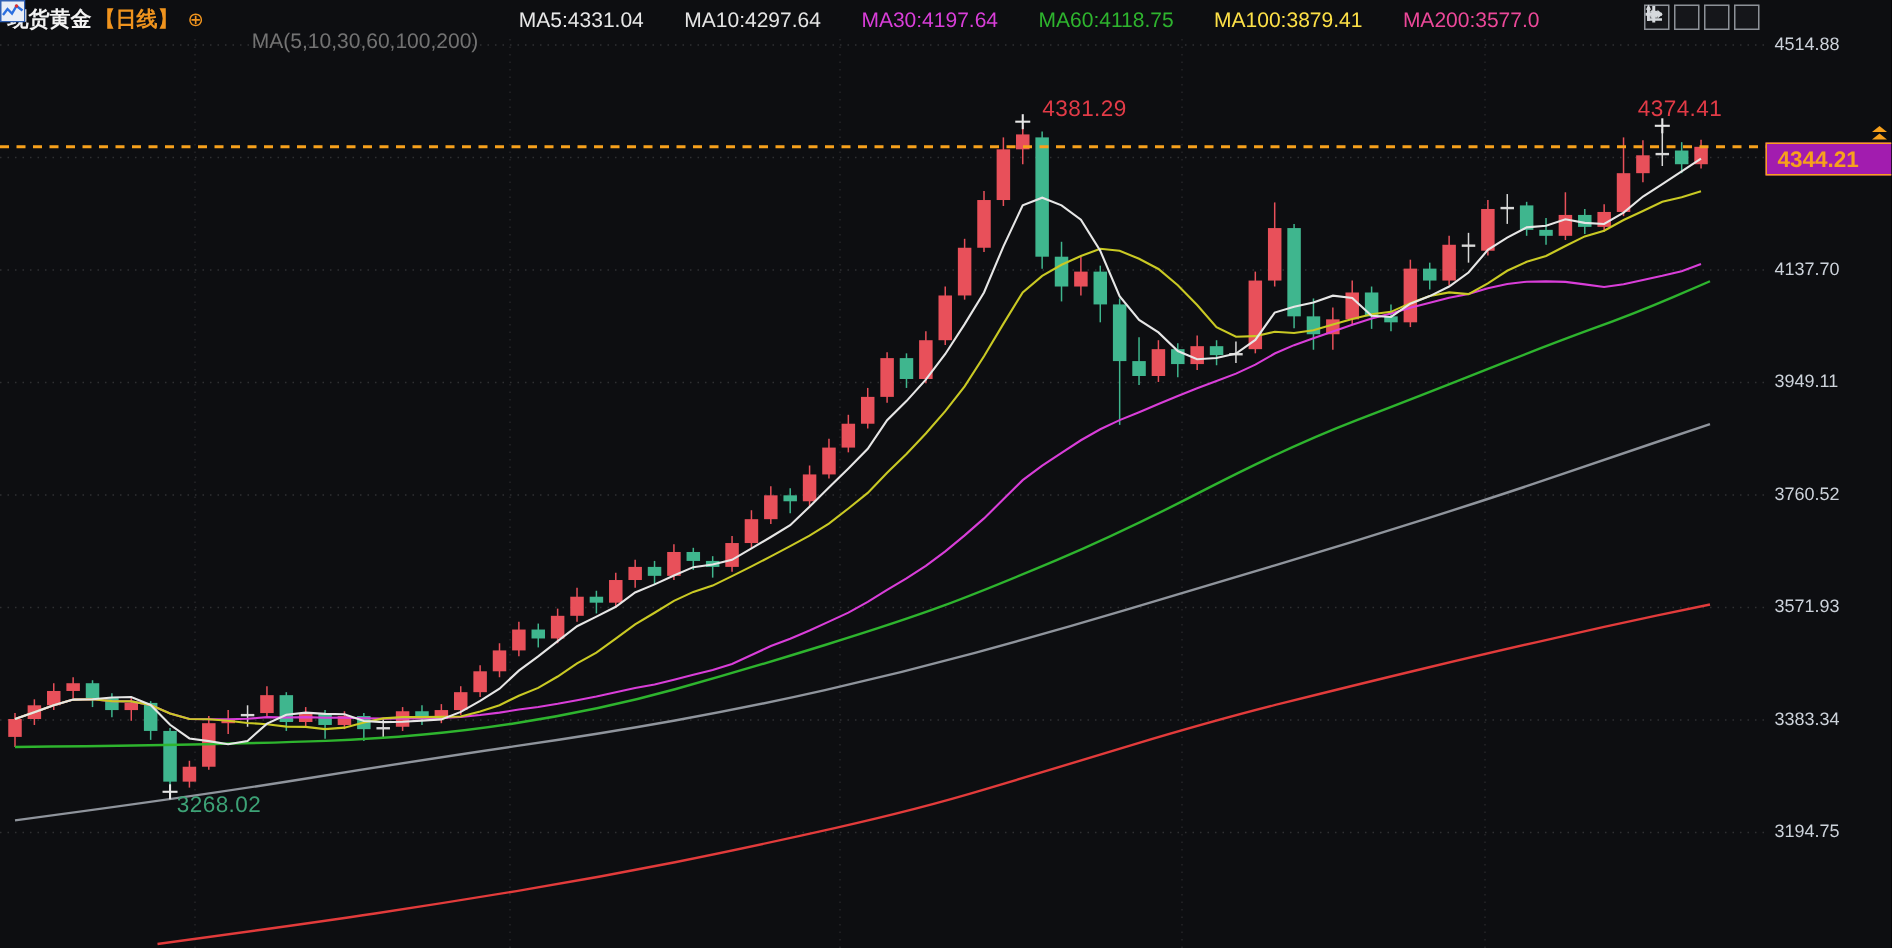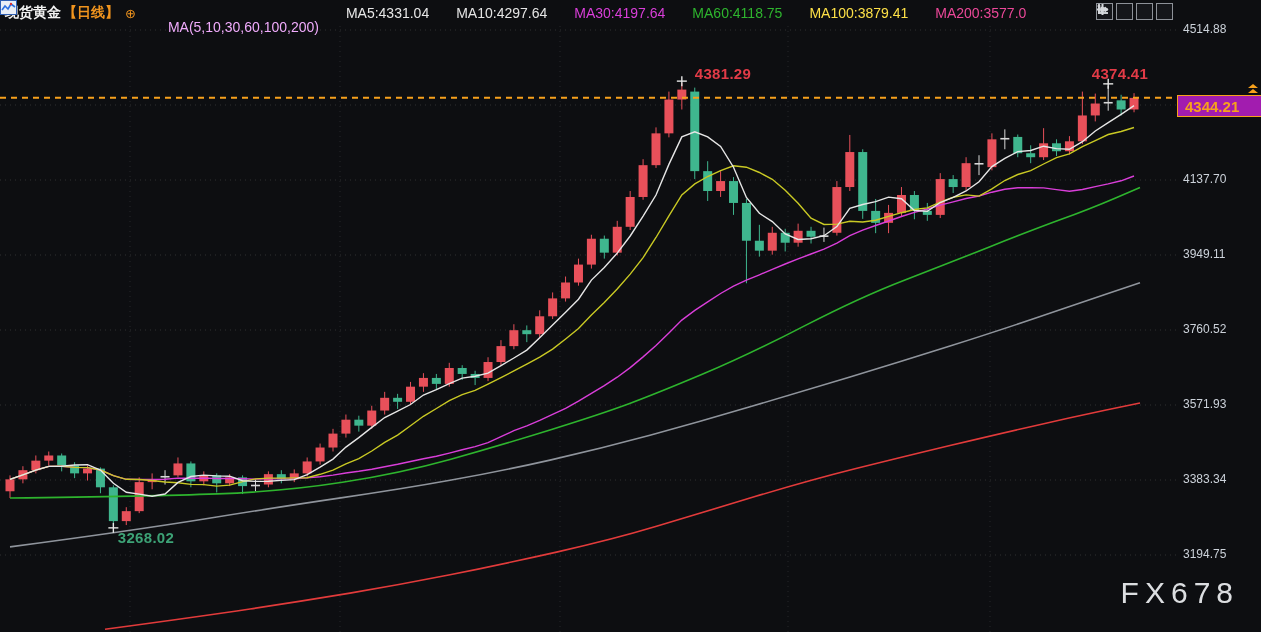--- a/index.html
+++ b/index.html
@@ -5,37 +5,37 @@
   html,body{margin:0;padding:0;background:#000;}
   #stage{position:relative;width:1261px;height:632px;background:#0d0e11;overflow:hidden;
          font-family:"Liberation Sans","DejaVu Sans",sans-serif;}
   
   #header{position:absolute;left:0;top:0;right:0;height:26px;display:flex;align-items:center;
           padding-left:5px;font-size:14px;white-space:nowrap;z-index:5;}
   .sym{color:#f2f2f2;font-weight:bold;}
   .period{color:#f0941e;font-weight:bold;margin-left:2px;}
   .addind{color:#f0941e;font-size:13px;margin-left:6px;cursor:pointer;}
   .chart-ico{margin-left:8px;display:inline-block;width:17px;height:15px;}
-  .malabel{color:#f0abfc;margin-left:7px;margin-top:27px;}
+  .malabel{color:#737373;margin-left:7px;margin-top:27px;}
   .maval{margin-left:27px;}
   #toolbar{position:absolute;top:3px;left:1096px;display:flex;gap:3px;z-index:6;}
   .tbtn{width:17px;height:17px;border:1px solid #8d9198;box-sizing:border-box;display:flex;
         align-items:center;justify-content:center;background:#15161a;cursor:pointer;}
   
   .ylab{position:absolute;left:1183px;color:#ccd2da;font-size:12px;z-index:3;}
   
   #pricebox{position:absolute;left:1177px;top:86px;width:100px;height:22px;border:1px solid #f7a11c;
             background:#a21caf;color:#f7a11c;font-size:15px;font-weight:bold;line-height:22px;
             padding-left:7px;box-sizing:border-box;z-index:4;}
   #alerticon{position:absolute;left:1247px;top:84px;width:12px;height:9px;z-index:5;}
   #alerticon .t{width:0;height:0;border-left:5px solid transparent;border-right:5px solid transparent;
             border-bottom:4px solid #f7a11c;margin:0 auto;}
   #alerticon .t+ .t{margin-top:1px;}
   
-  .anno{position:absolute;font-size:15px;font-weight:bold;transform:translate(-50%,-50%);z-index:3;letter-spacing:.3px;}
+  .anno{position:absolute;font-size:15px;font-weight:normal;transform:translate(-50%,-50%);z-index:3;letter-spacing:.3px;}
   
   #wm{position:absolute;right:22px;bottom:22px;color:#e8eaed;font-size:30px;letter-spacing:6px;
       opacity:.95;z-index:2;font-weight:400;}
   svg{position:absolute;left:0;top:0;}
 </style>
 </head>
 <body>
 
 <div id="stage">
 
@@ -309,14 +309,13 @@
       <div class="t"></div>
       <div class="t"></div>
     </div>
 
   <div id="annos">
       <div class="anno" style="left: 723px; top: 73px; color: rgb(226, 59, 71);">4381.29</div>
       <div class="anno" style="left: 1120px; top: 73px; color: rgb(226, 59, 71);">4374.41</div>
       <div class="anno" style="left: 146px; top: 537px; color: rgb(61, 162, 118);">3268.02</div>
     </div>
 
-  <div id="wm">FX678</div>
 </div>
 
 </body></html>

